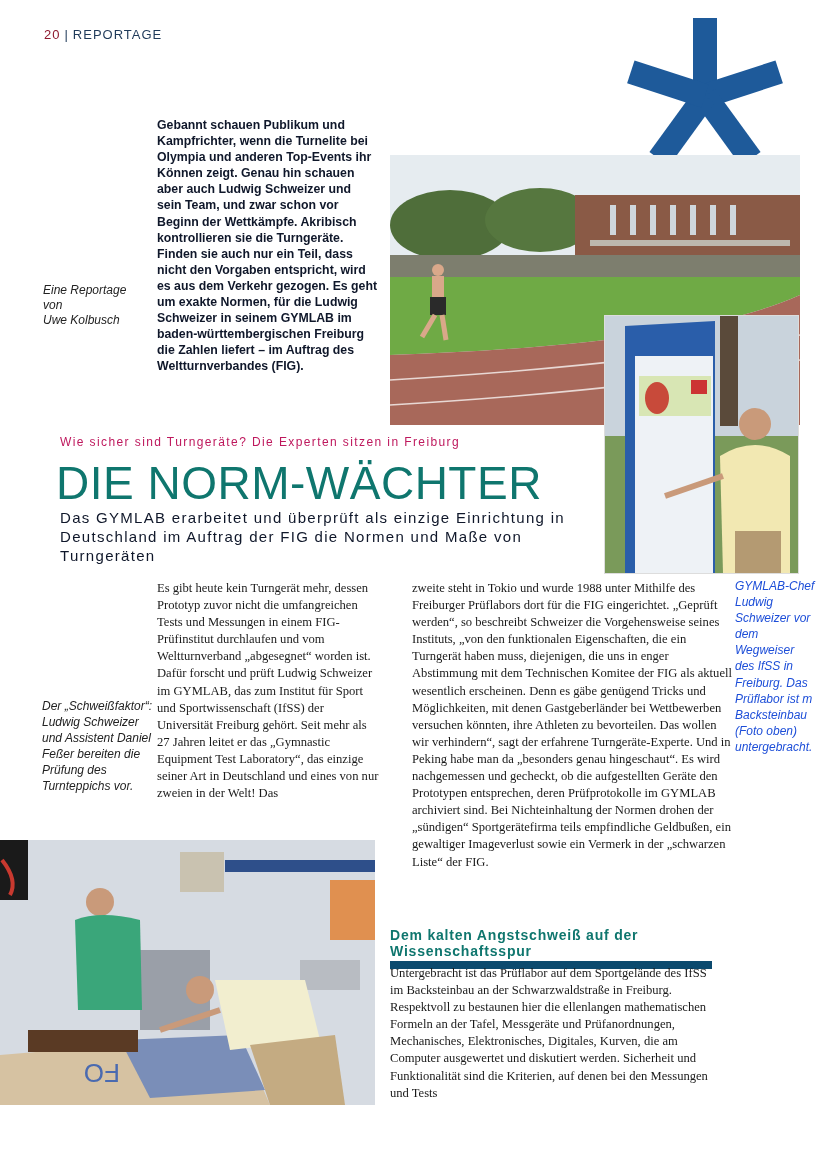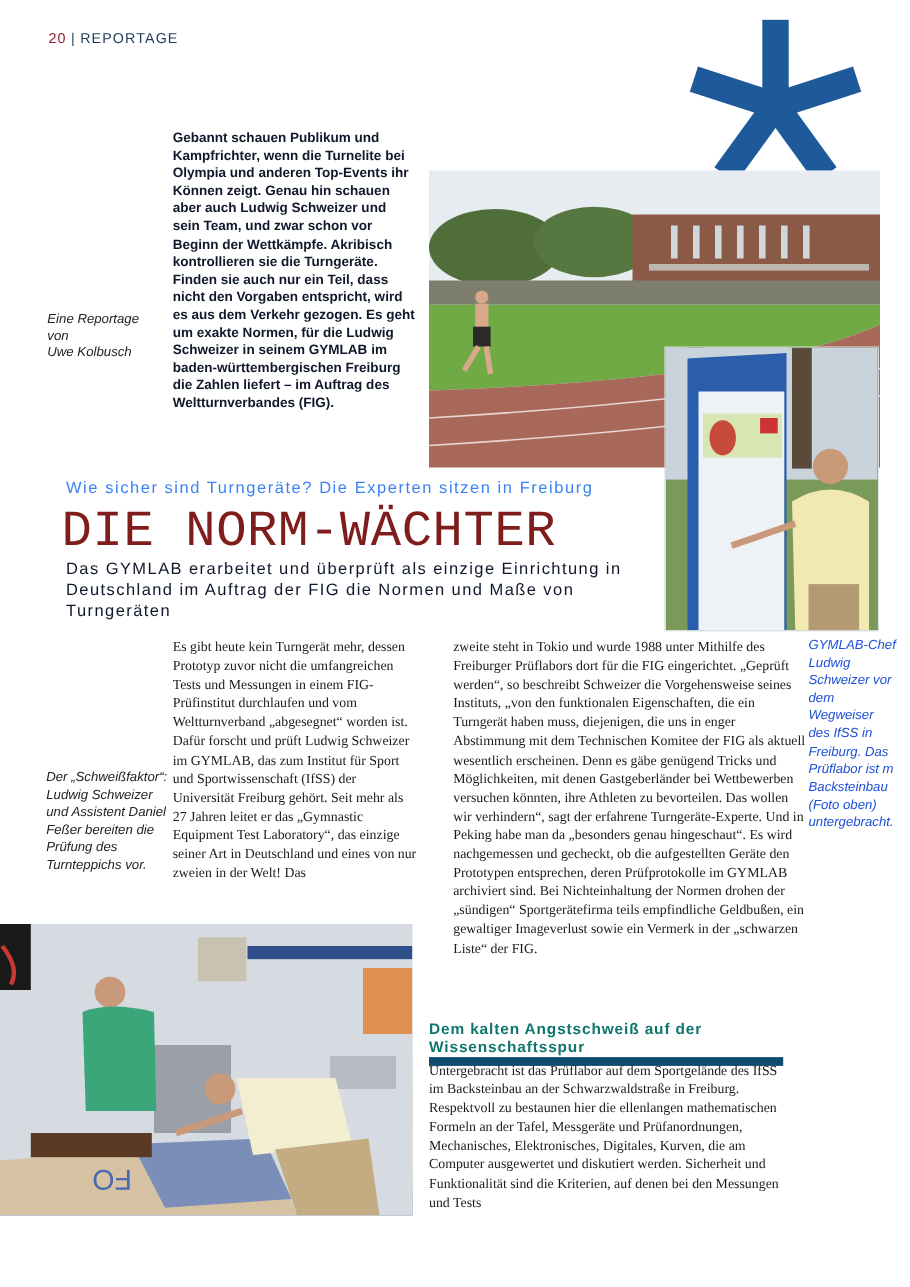--- a/index.html
+++ b/index.html
@@ -8,22 +8,22 @@
   .header { left:44px; top:27px; font-size:13px; letter-spacing:1px; color:#1f3a5a; }
   .header .num { color:#8e1a2e; }
   .header .sep { color:#1f3a5a; margin:0 4px; }
   .asterisk { left:620px; top:8px; width:170px; height:160px; }
   .photo { overflow:hidden; }
   .photo-stadium { left:390px; top:155px; width:410px; height:270px; background:linear-gradient(180deg,#e9eef2 0%,#dfe6ea 20%,#a9a07f 22%,#8a5a44 36%,#7a4c3c 42%,#6b8a5a 46%,#6fa04a 50%,#7bb24d 62%,#a56b58 70%,#b0705e 100%); }
   .photo-sign { left:604px; top:315px; width:193px; height:257px; background:linear-gradient(90deg,#e6ecf0 0%,#e6ecf0 10%,#2a5eaa 10%,#2a5eaa 18%,#eef2f6 18%,#eef2f6 58%,#6d7f5a 58%,#5a7a3c 100%); border:1px solid #ddd; }
   .photo-lab { left:0px; top:840px; width:375px; height:265px; background:linear-gradient(180deg,#d9dde3 0%,#cfd4dc 45%,#c4b59b 60%,#d9c4a4 80%,#7a8eb2 100%); }
   .intro { left:157px; top:117px; width:222px; font-size:12.3px; line-height:16.1px; font-weight:bold; color:#0f172a; }
   .byline { left:43px; top:283px; width:110px; font-size:12px; line-height:15px; font-style:italic; color:#222; }
-  .kicker { left:60px; top:435px; width:540px; font-size:15px; letter-spacing:1.4px; color:#3b82f6; }
-  .title { left:56px; top:457px; font-size:46px; line-height:52px; color:#7f1d1d; letter-spacing:0.5px;font-family:Liberation Mono, monospace; }
+  .kicker { left:60px; top:435px; width:540px; font-size:12px; letter-spacing:1.4px; color:#be185d; }
+  .title { left:56px; top:457px; font-size:46px; line-height:52px; color:#0f766e; letter-spacing:0.5px; }
   .subtitle { left:60px; top:508px; width:520px; font-size:15px; line-height:19px; letter-spacing:1.3px; color:#0f172a; }
   .col { font-family:"Liberation Serif", serif; font-size:12.6px; line-height:17.1px; color:#1a1a1a; }
   .col1 { left:157px; top:580px; width:222px; }
   .col2 { left:390px; top:580px; width:322px;margin-left:22px; }
   .subhead { left:390px; top:927px; width:322px; font-family:"Liberation Sans", sans-serif; font-weight:bold; font-size:14px; line-height:16px; letter-spacing:0.8px; color:#0f766e; border-bottom:8px solid #0c4a6e; padding-bottom:2px; }
   .col3 { left:390px; top:965px; width:322px; }
   .cap-right { left:735px; top:578px; width:80px; font-size:12px; line-height:16.1px; font-style:italic; color:#1d4ed8; }
   .cap-left { left:42px; top:698px; width:112px; font-size:12px; line-height:16px; font-style:italic; color:#222; }
 </style>
 </head>

